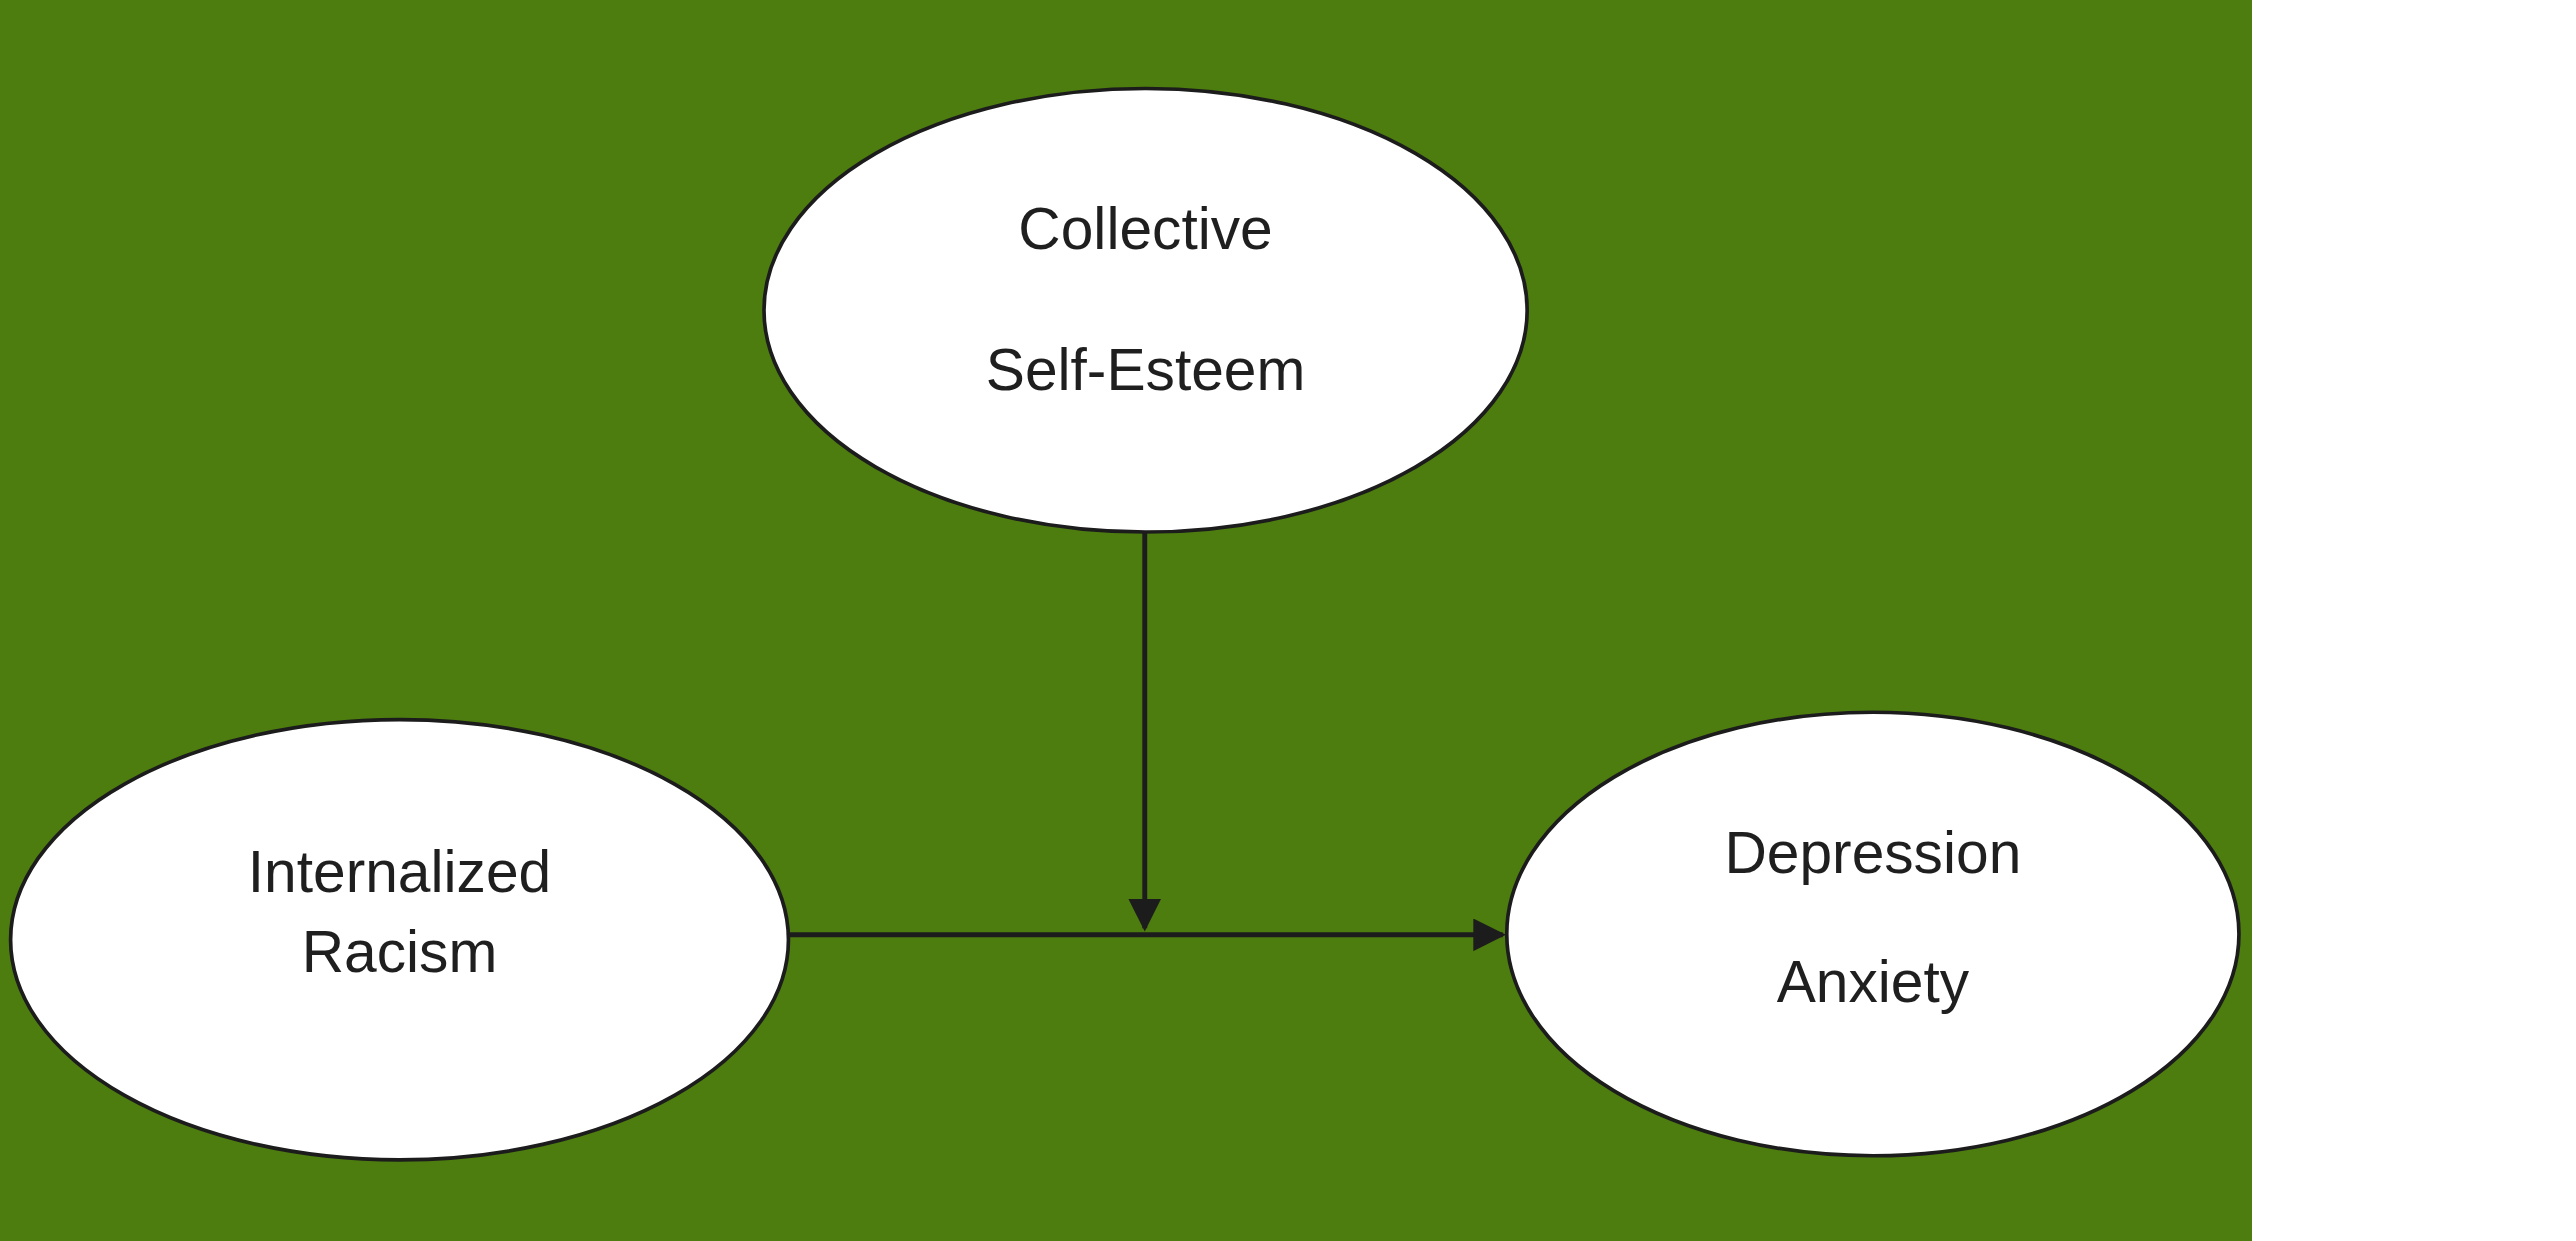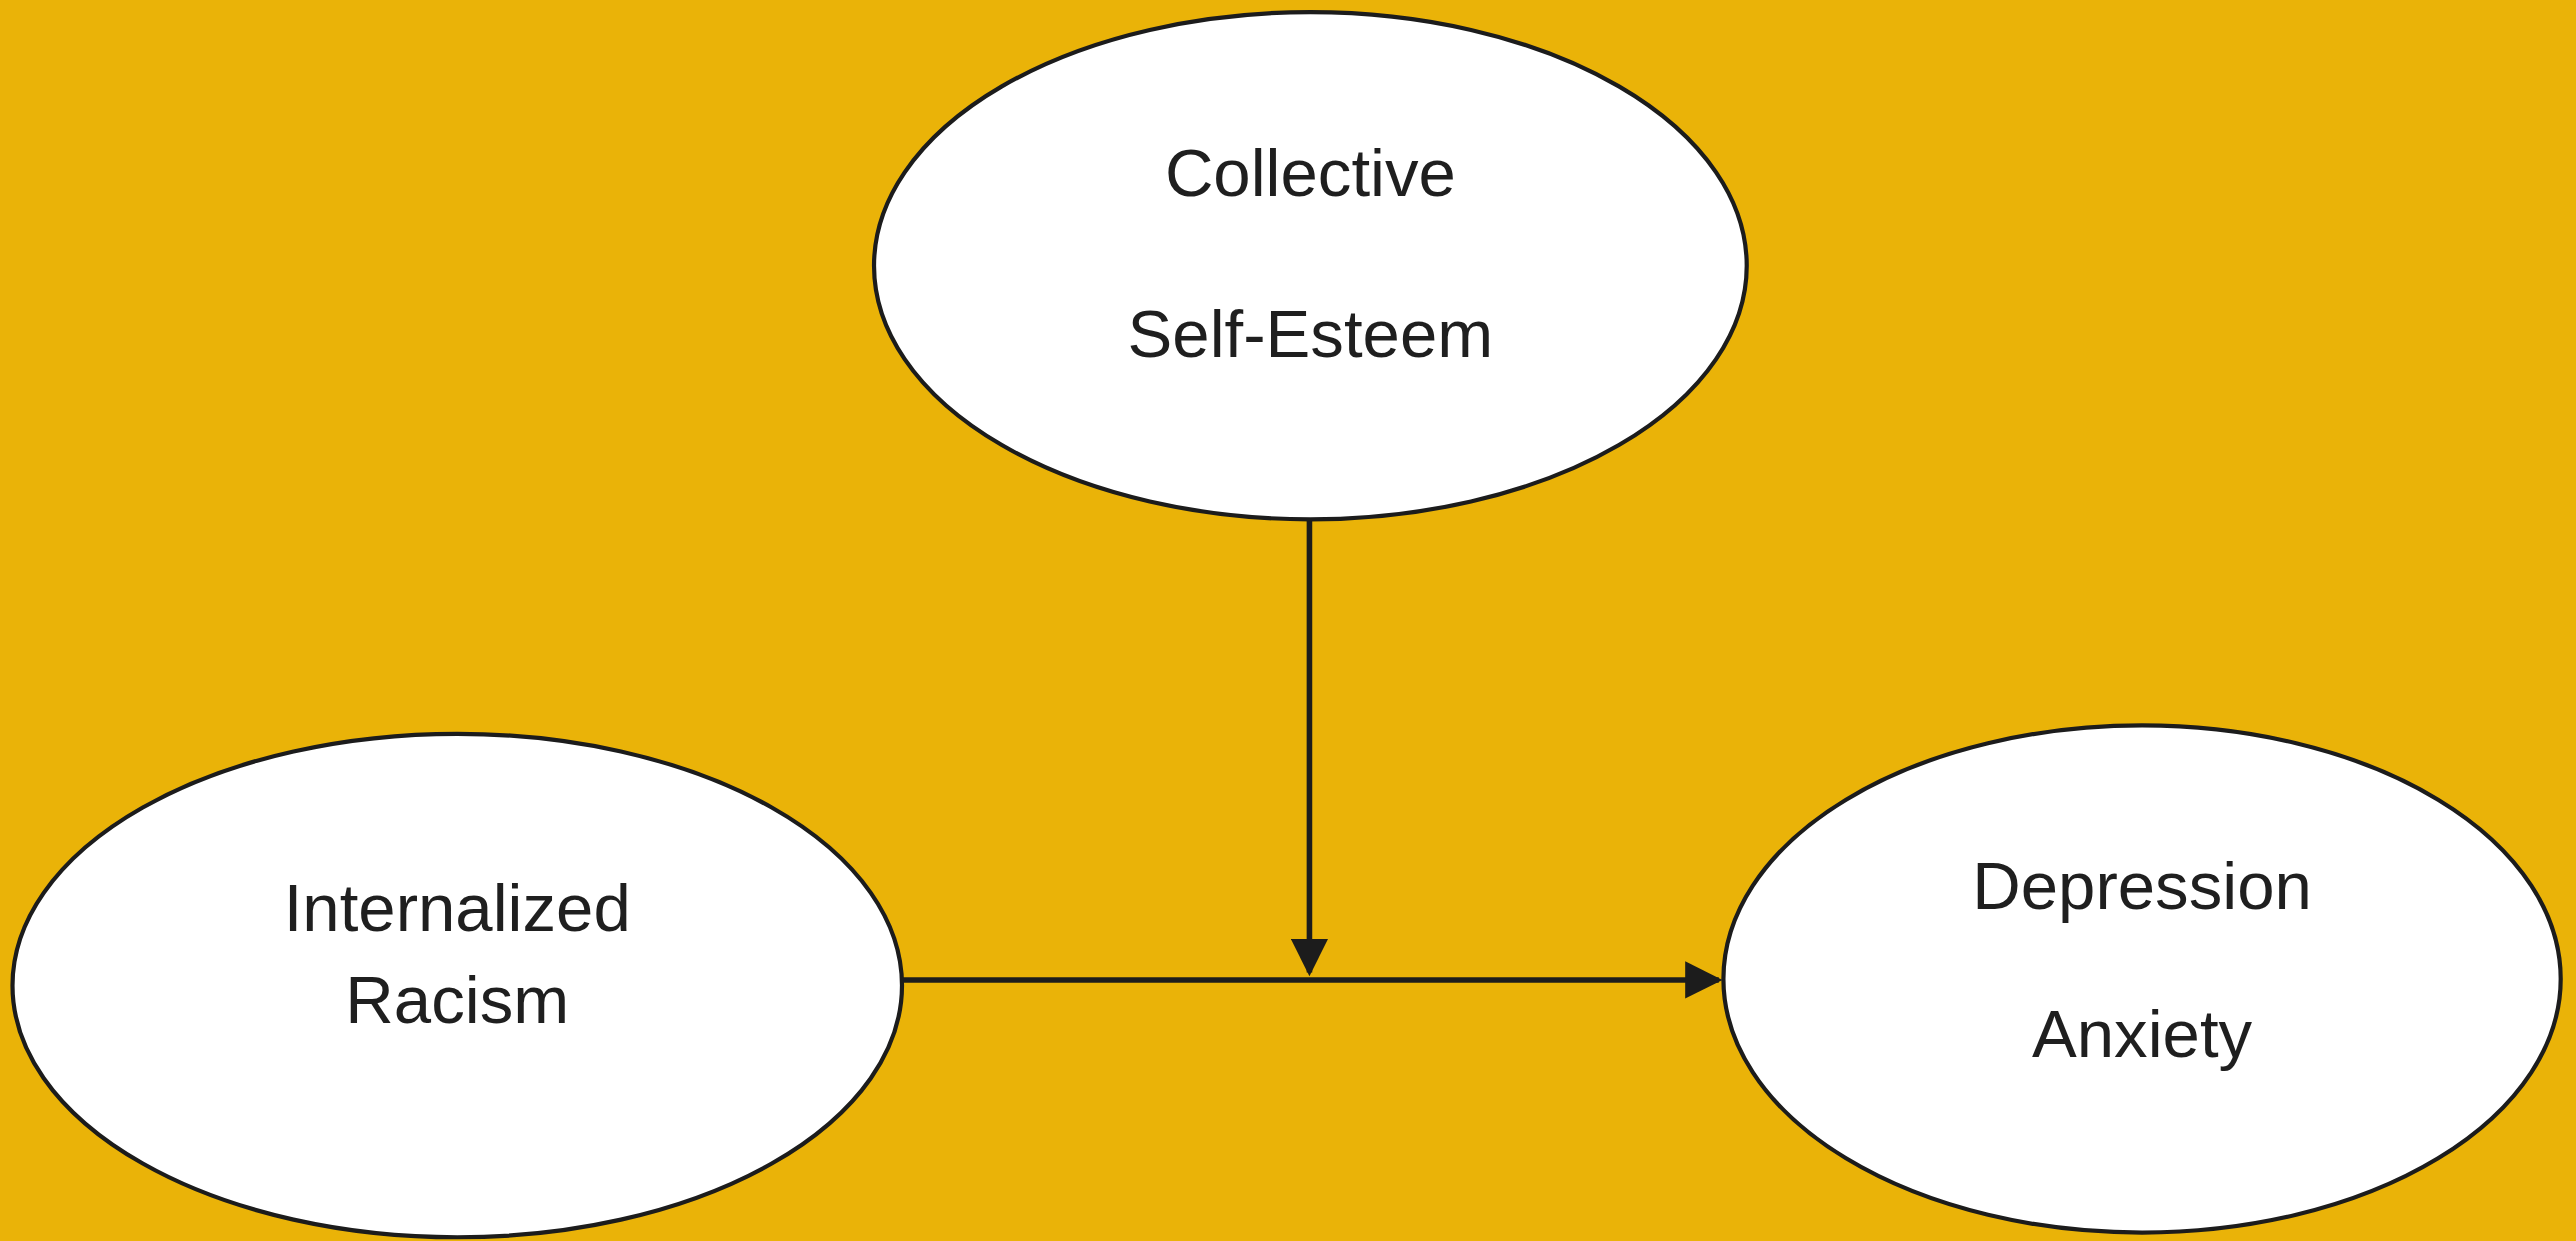--- a/index.html
+++ b/index.html
@@ -2,23 +2,23 @@
 <html style="font-size:15px"><head>
 <meta charset="utf-8">
 <style>
   html, body {
     margin: 0;
     padding: 0;
     background: #ffffff;
   }
   .canvas {
     position: relative;
-    width: 2576px;
+    width: 2252px;
     height: 1241px;
-    background: #eab308;
+    background: #4d7c0f;
     overflow: hidden;
     font-family: "Liberation Sans", sans-serif;
   }
   .canvas svg {
     display: block;
     width: 100%;
     height: 100%;
   }
   .node-shape {
     fill: #ffffff;

